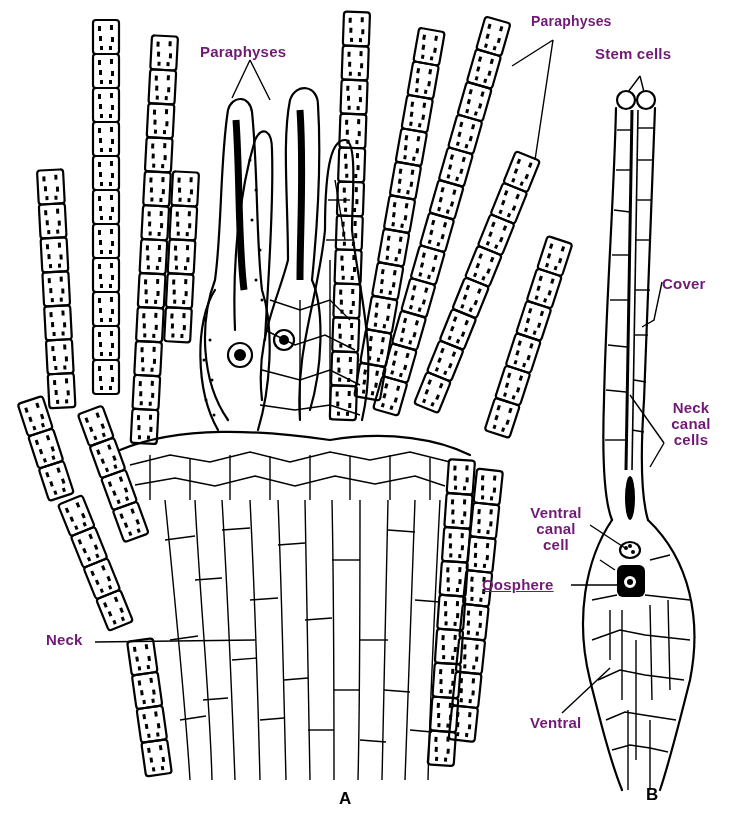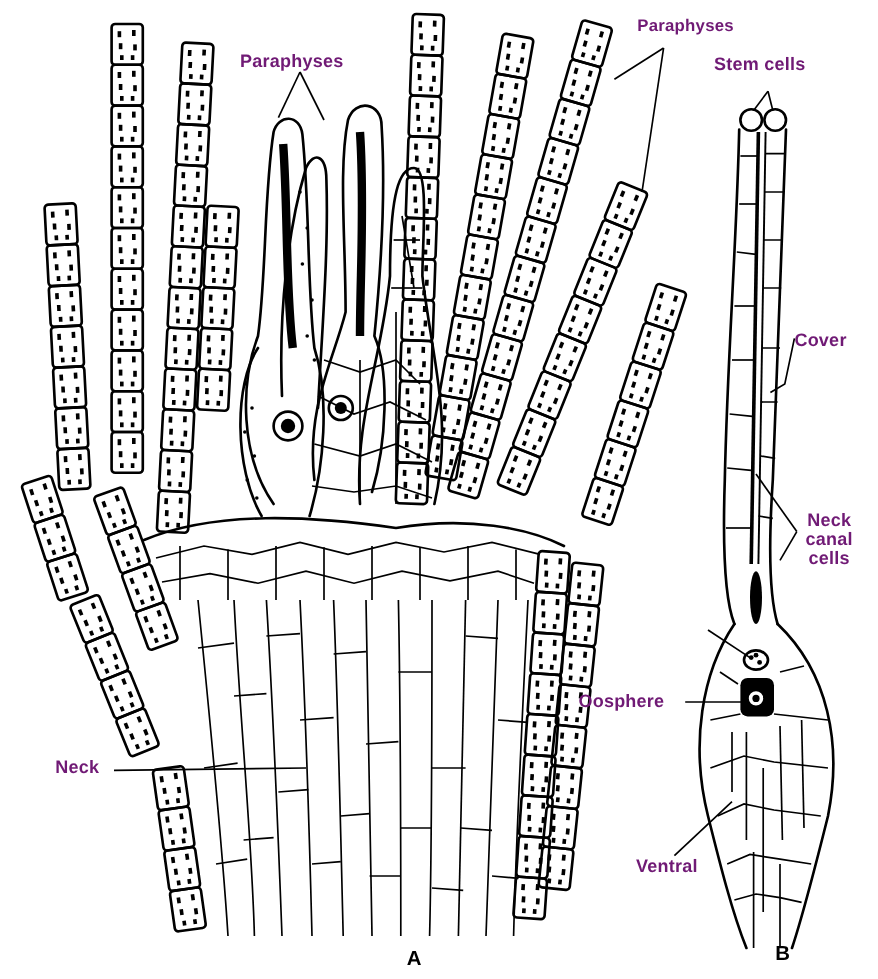--- a/index.html
+++ b/index.html
@@ -379,20 +379,21 @@
 
       <path class="lead" d="M95,642 L255,640"></path>
     </g>
   </svg>
 
   
   <div class="lbl" style="left:200px; top:44px;">Paraphyses</div>
   <div class="lbl" style="left:531px; top:14px; font-size:14px;">Paraphyses</div>
   <div class="lbl" style="left:595px; top:46px;">Stem cells</div>
   <div class="lbl" style="left:662px; top:276px;">Cover</div>
-  <div class="lbl multi" style="left:666px; top:426px; width:50px; text-align:center;">Neck canal cells</div>
-  <div class="lbl" style="left:482px; top:577px;">Oosphere</div>
+  <div class="lbl multi" style="left:666px; top:400px; width:50px; text-align:center;">Neck canal cells</div>
+  <div class="lbl multi" style="left:526px; top:505px; width:60px; text-align:center;">Ventral canal cell</div>
+  <div class="lbl" style="left:482px; top:577px;text-decoration:underline;">Oosphere</div>
   <div class="lbl" style="left:530px; top:715px;">Ventral</div>
   <div class="lbl" style="left:46px; top:632px;">Neck</div>
 
   <div class="panel" style="left:339px; top:789px;">A</div>
   <div class="panel" style="left:646px; top:785px;">B</div>
 </div>
 
 </body></html>

